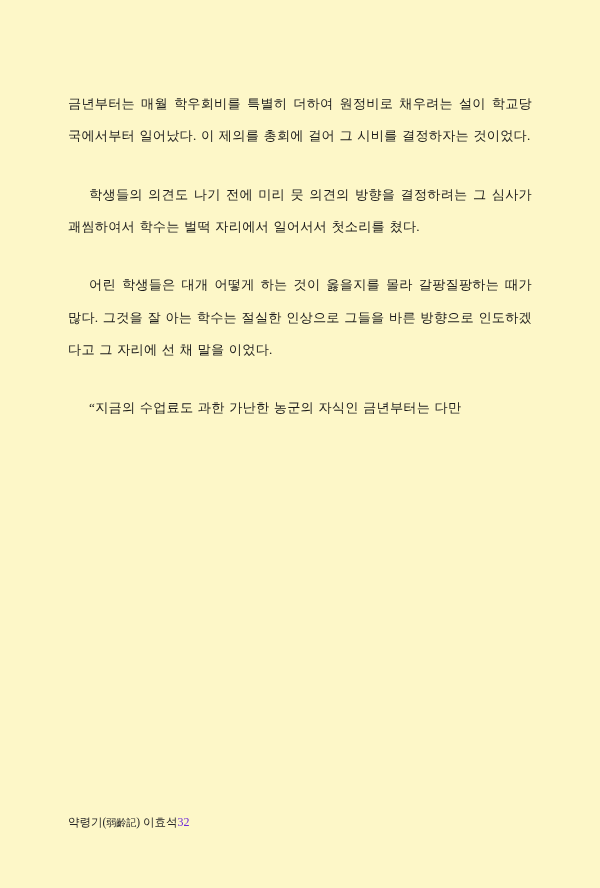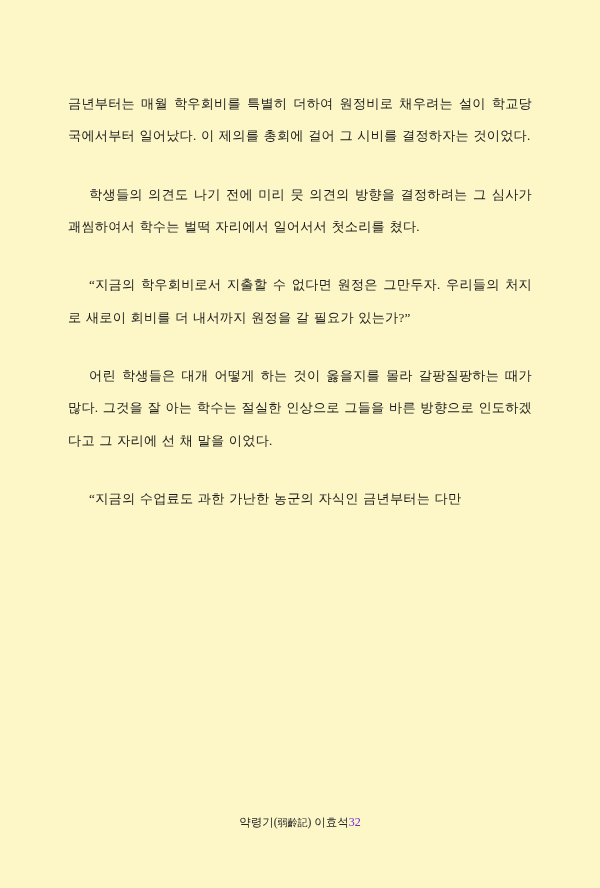--- a/index.html
+++ b/index.html
@@ -44,41 +44,40 @@
   p.quote {
     text-indent: 1.6em;
   }
   .footer {
     position: absolute;
     left: 68px;
     right: 68px;
     bottom: 58px;
     display: flex;
     align-items: baseline;
-    justify-content: center;
+    justify-content: flex-start;
     font-size: 11.5px;
     color: #262626;
   }
   .footer-title .ruby {
     font-size: 10px;
   }
   .footer-page {
     font-size: 12px;
     color: #6d28d9;
   }
 </style>
 </head>
 <body>
 
 <div class="page">
 
   <div class="body-text">
     <p class="para">금년부터는 매월 학우회비를 특별히 더하여 원정비로 채우려는 설이 학교당국에서부터 일어났다. 이 제의를 총회에 걸어 그 시비를 결정하자는 것이었다.</p>
     <p class="para indent">학생들의 의견도 나기 전에 미리 뭇 의견의 방향을 결정하려는 그 심사가 괘씸하여서 학수는 벌떡 자리에서 일어서서 첫소리를 쳤다.</p>
-    <p class="para quote">“지금의 학우회비로서 지출할 수 없다면 원정은 그만두자. 우리들의 처지로 새로이 회비를 더 내서까지 원정을 갈 필요가 있는가?”</p>
     <p class="para indent">어린 학생들은 대개 어떻게 하는 것이 옳을지를 몰라 갈팡질팡하는 때가 많다. 그것을 잘 아는 학수는 절실한 인상으로 그들을 바른 방향으로 인도하겠다고 그 자리에 선 채 말을 이었다.</p>
     <p class="para quote">“지금의 수업료도 과한 가난한 농군의 자식인 금년부터는 다만</p>
   </div>
 
   <div class="footer">
     <div class="footer-title">
       <span>약령기(</span><span class="ruby">弱齡記</span><span>) 이효석</span>
     </div>
     <div class="footer-page">32</div>
   </div>

